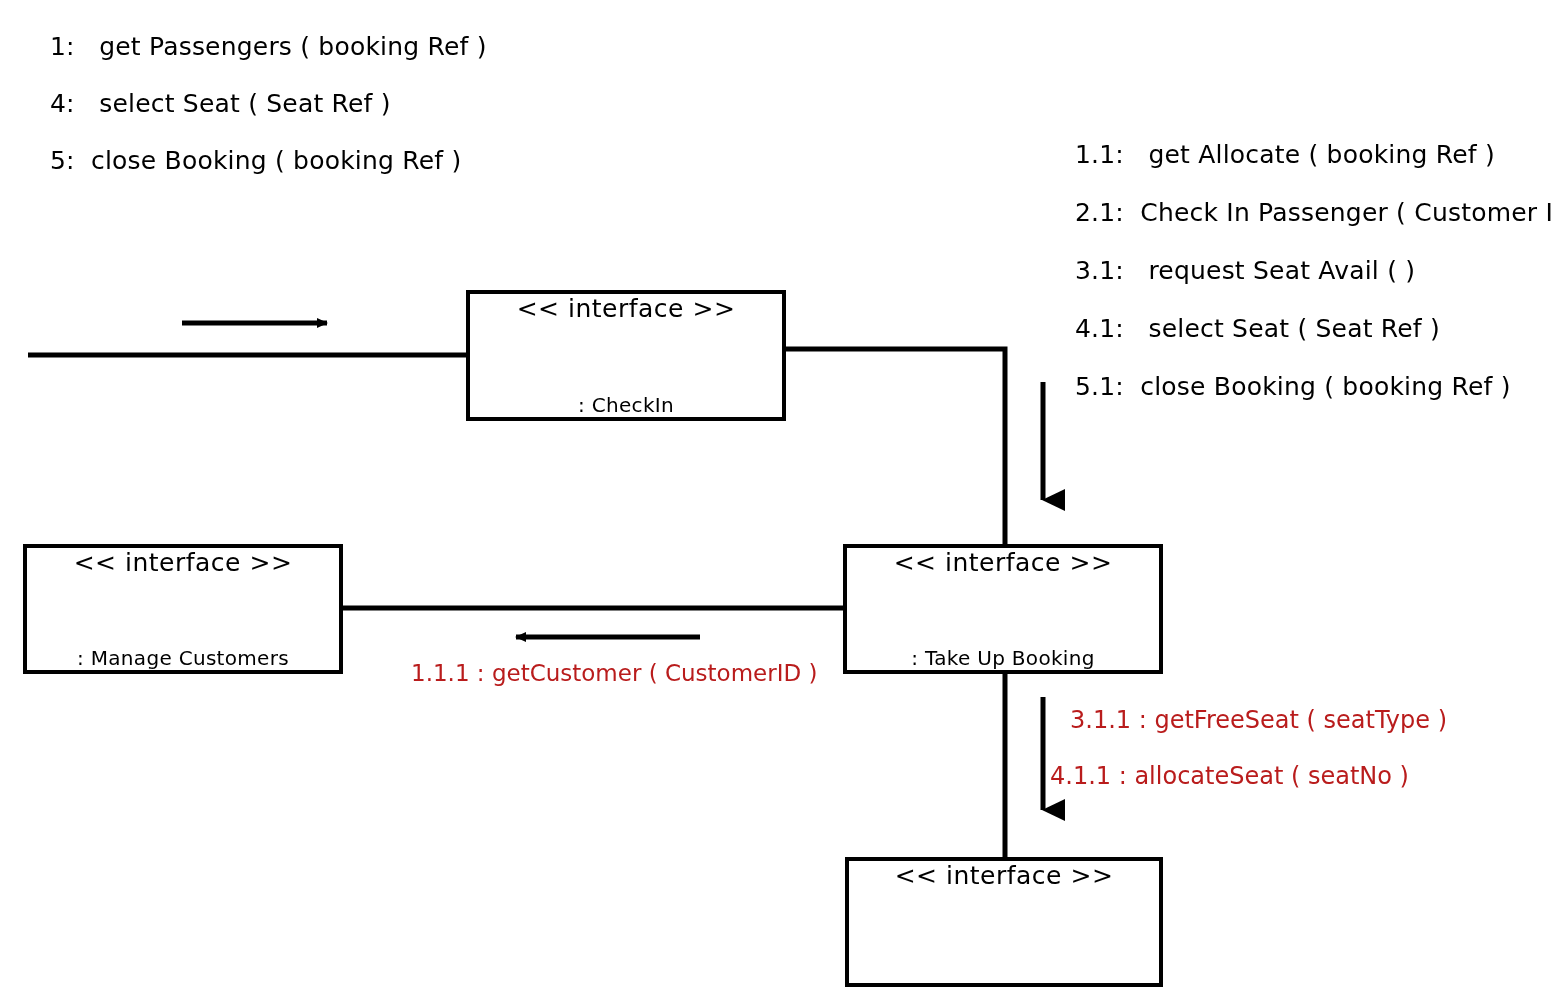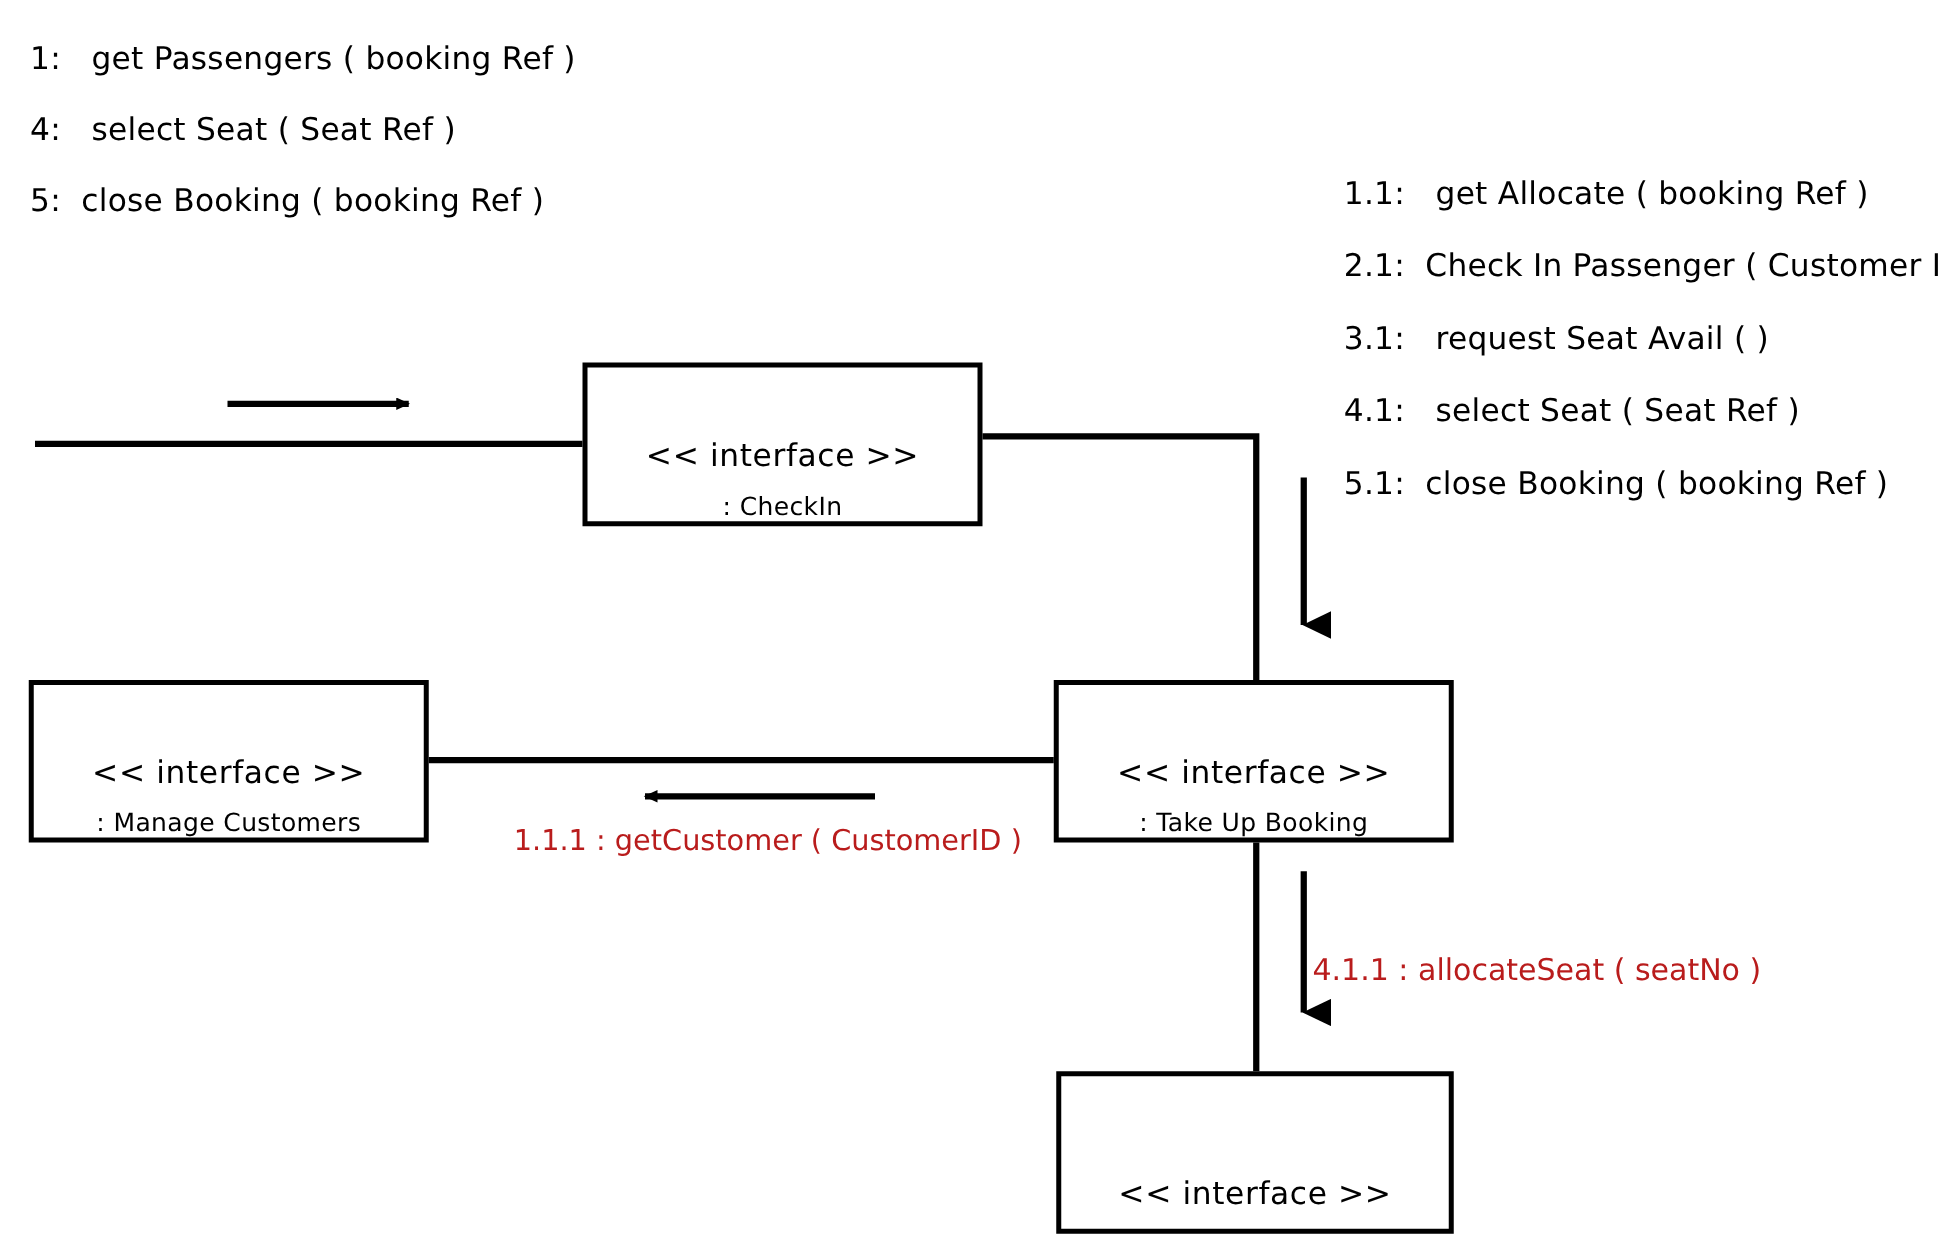--- a/index.html
+++ b/index.html
@@ -32,20 +32,21 @@
   }
   .msg-line {
     color: #000000;
     white-space: nowrap;
     font-family: "DejaVu Sans", sans-serif;
   }
   .msg-left .msg-line {
     font-size: 25px;
     line-height: 57px;
     letter-spacing: 0.2px;
+    margin-left: 26px;
   }
   .msg-right .msg-line {
     font-size: 25px;
     line-height: 58px;
     letter-spacing: 0.2px;
   }
   .msg-seq {
     display: inline-block;
   }
   .msg-body {
@@ -53,21 +54,21 @@
   }
   
   .iface-box {
     position: absolute;
     box-sizing: border-box;
     border: 4px solid #000000;
     background: #ffffff;
     display: flex;
     flex-direction: column;
     align-items: center;
-    justify-content: flex-end;
+    justify-content: space-between;
     z-index: 3;
   }
   .iface-stereotype {
     font-size: 25px;
     color: #000000;
     white-space: nowrap;
     margin-bottom: 14px;
     letter-spacing: 0.5px;
   }
   .iface-name {
@@ -175,16 +176,17 @@
     <div class="iface-stereotype">&lt;&lt; interface &gt;&gt;</div>
     <div class="iface-name">: Take Up Booking</div>
   </div>
 
   <div class="iface-box" style="left:845px; top:857px; width:318px; height:130px;">
     <div class="iface-stereotype">&lt;&lt; interface &gt;&gt;</div>
   </div>
 
   <div class="arrow-label arrow-label-small" style="left:411px; top:660px;">1.1.1 : getCustomer ( CustomerID )</div>
 
+  <div class="arrow-label" style="left:1070px; top:706px;">3.1.1 : getFreeSeat ( seatType )</div>
 
   <div class="arrow-label" style="left:1050px; top:762px;">4.1.1 : allocateSeat ( seatNo )</div>
 
 </div>
 
 </body></html>

